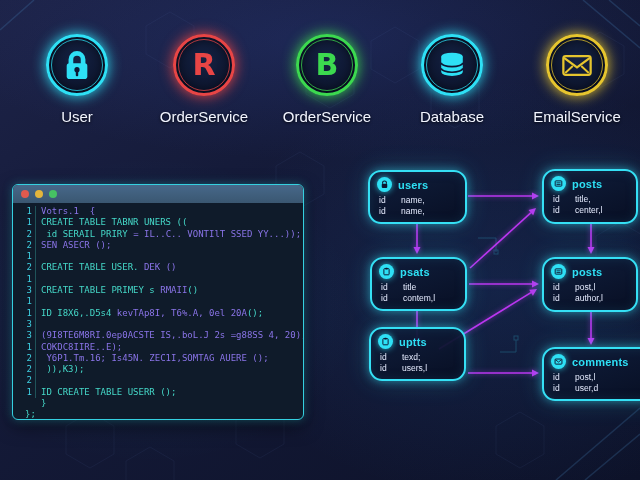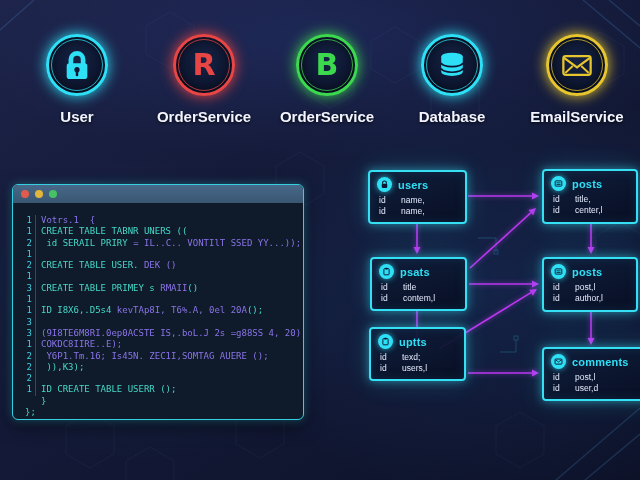--- a/index.html
+++ b/index.html
@@ -22,46 +22,46 @@
     border:3px solid var(--c);display:flex;align-items:center;justify-content:center;
     background:radial-gradient(circle at 50% 40%, rgba(20,34,66,.9), rgba(8,14,34,.95));
     box-shadow:0 0 14px var(--c), inset 0 0 12px rgba(0,0,0,.6);
   }
   .ring::before{content:"";position:absolute;inset:2px;border:1px solid var(--c);border-radius:50%;opacity:.75;}
   .ring[data-color="cyan"]{--c:var(--accent-cyan);}
   .ring[data-color="red"]{--c:var(--accent-red);}
   .ring[data-color="green"]{--c:var(--accent-green);}
   .ring[data-color="yellow"]{--c:var(--accent-yellow);}
   .letter{font-size:30px;font-weight:900;color:var(--c);line-height:1;font-family:"DejaVu Sans",sans-serif;}
-  .service-label{margin-top:12px;font-size:15px;font-weight:700;color:#f2f5ff;text-shadow:0 1px 3px rgba(0,0,0,.8);}
+  .service-label{margin-top:12px;font-size:15px;font-weight:400;color:#f2f5ff;text-shadow:0 1px 3px rgba(0,0,0,.8);}
 
   
   .editor{
     position:absolute;left:12px;top:184px;width:292px;height:236px;
     border:1px solid #35d0e0;border-radius:6px;box-sizing:border-box;
     box-shadow:0 0 10px rgba(53,208,224,.35), 0 6px 18px rgba(0,0,0,.5);
     background:var(--editor-bg);
   }
   .titlebar{
     height:18px;background:linear-gradient(180deg,#47688a,#3a5771);
     border-radius:5px 5px 0 0;display:flex;align-items:center;padding-left:8px;gap:6px;
   }
   .dot{width:8px;height:8px;border-radius:50%;}
   .dot.red{background:#e05a4e;} .dot.yellow{background:#e3b53c;} .dot.green{background:#46c163;}
-  .editor-body{height:217px;padding:3px 2px 0 4px;box-sizing:border-box;overflow:hidden;margin-top:9px;}
+  .editor-body{height:217px;padding:3px 2px 0 4px;box-sizing:border-box;overflow:hidden;}
   .cl{height:11.3px;line-height:11.3px;white-space:pre;font-family:"DejaVu Sans Mono",monospace;font-size:9px;}
   .ln{display:inline-block;width:15px;text-align:right;margin-right:5px;padding-right:3px;
       border-right:1px solid rgba(69,216,200,.3);color:#3fcfe0;}
   .code{color:var(--code-teal);}
   .code[data-color="purple"]{color:var(--code-purple);}
   .code.pullleft{margin-left:-16px;}
 
   
   .dbox{
-    position:absolute;box-sizing:border-box;border:2px solid var(--box-border);border-radius:4px;
+    position:absolute;box-sizing:border-box;border:2px solid var(--box-border);border-radius:13px;
     background:linear-gradient(160deg, rgba(16,30,60,.94), rgba(7,14,34,.94));
     box-shadow:0 0 10px rgba(53,224,245,.5), 0 0 26px rgba(53,224,245,.2), inset 0 0 10px rgba(20,60,90,.5);
     padding:5px 6px 3px 7px;
   }
   .dbox-head{display:flex;align-items:center;gap:6px;margin-bottom:3px;}
   .bicon{width:15px;height:15px;border-radius:50%;background:var(--accent-cyan);
          display:flex;align-items:center;justify-content:center;flex:0 0 auto;
          box-shadow:0 0 6px rgba(46,224,245,.8);}
   .btitle{font-size:11px;font-weight:700;color:var(--accent-cyan);letter-spacing:.2px;}
   .brow{display:flex;font-size:8.5px;color:#e6ecff;line-height:10.5px;padding-left:2px;}
@@ -161,20 +161,21 @@
   <div class="editor">
     <div class="titlebar">
       <span class="dot red"></span>
       <span class="dot yellow"></span>
       <span class="dot green"></span>
     </div>
     <div class="editor-body">
       <div class="cl"><span class="ln">1</span><span class="code" data-color="purple">Votrs.1  {</span></div>
       <div class="cl"><span class="ln">1</span><span class="code" data-color="teal">CREATE TABLE TABNR UNERS ((</span></div>
       <div class="cl"><span class="ln">2</span><span class="code" data-color="teal"> id SERAIL PRIRY </span><span class="code" data-color="purple">= IL..C.. VONTIlT SSED YY...));</span></div>
+      <div class="cl"><span class="ln">2</span><span class="code" data-color="purple">SEN ASECR ();</span></div>
       <div class="cl"><span class="ln">1</span></div>
       <div class="cl"><span class="ln">2</span><span class="code" data-color="teal">CREATE TABLE USER. </span><span class="code" data-color="purple">DEK ()</span></div>
       <div class="cl"><span class="ln">1</span></div>
       <div class="cl"><span class="ln">3</span><span class="code" data-color="teal">CREATE TABLE PRIMEY s </span><span class="code" data-color="purple">RMAII</span><span class="code" data-color="teal">()</span></div>
       <div class="cl"><span class="ln">1</span></div>
       <div class="cl"><span class="ln">1</span><span class="code" data-color="teal">ID I8X6,.D5s4 </span><span class="code" data-color="purple">kevTAp8I, T6%.A, 0el 20A</span><span class="code" data-color="teal">();</span></div>
       <div class="cl"><span class="ln">3</span></div>
       <div class="cl"><span class="ln">3</span><span class="code" data-color="purple">(9I8TE6M8RI.0ep0ACSTE IS,.boL.J 2s =g88SS 4, 20);</span></div>
       <div class="cl"><span class="ln">1</span><span class="code" data-color="purple">COKDC8IIRE..E);</span></div>
       <div class="cl"><span class="ln">2</span><span class="code" data-color="purple"> Y6P1.Tm.16; Is45N. ZEC1I,SOMTAG AUERE ();</span></div>

